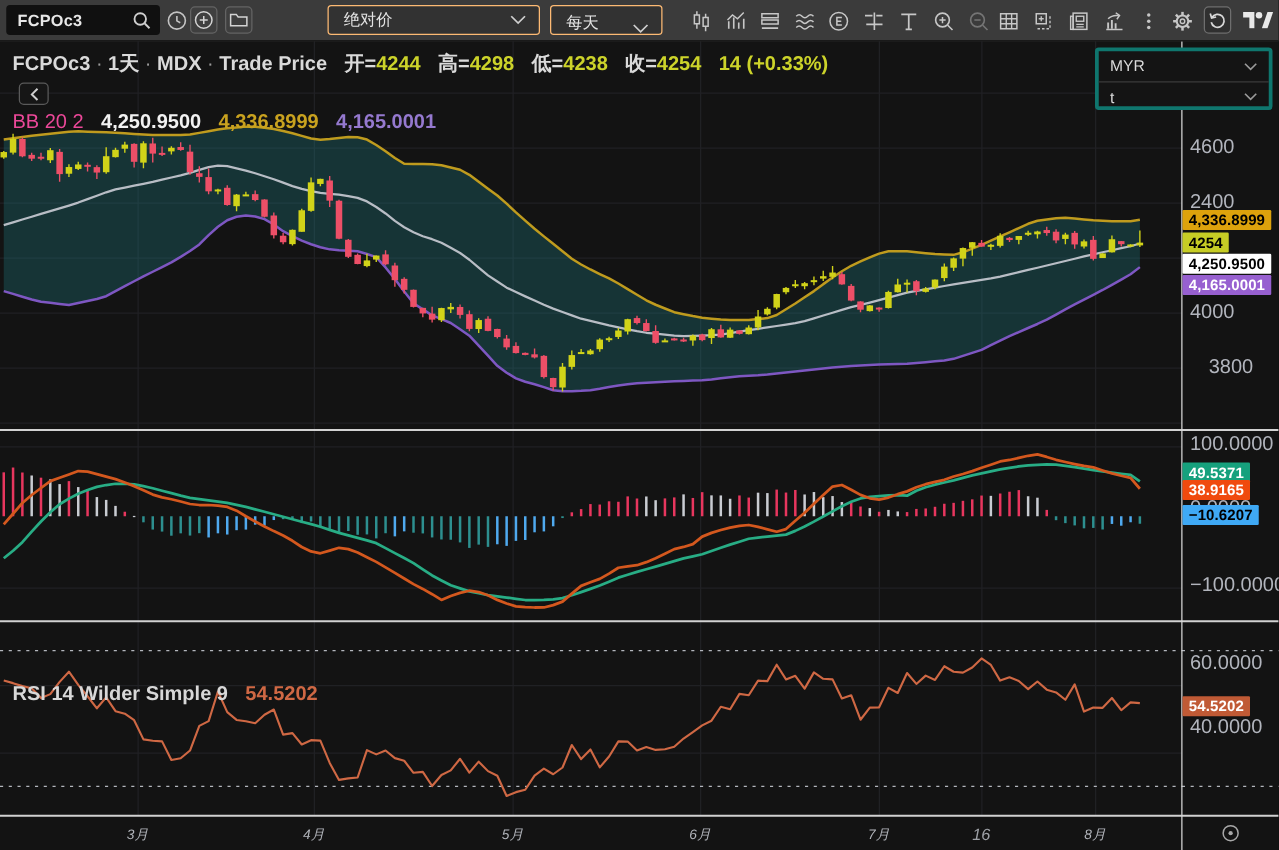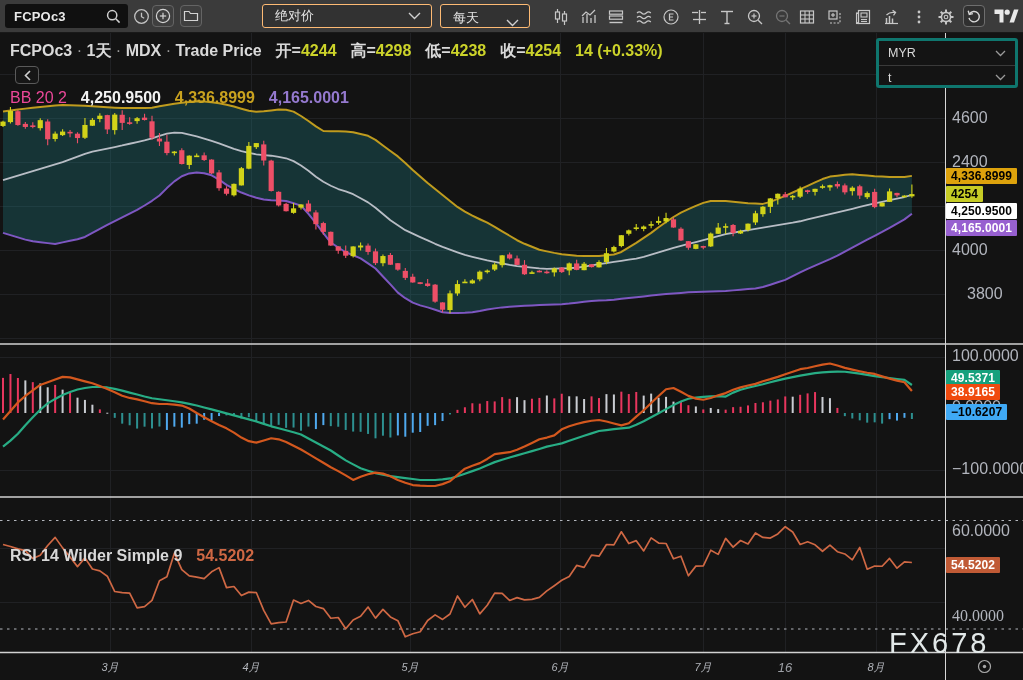--- a/index.html
+++ b/index.html
@@ -732,39 +732,38 @@
         </svg>
     </div>
     <div class="row">
       <span class="t">t</span>
       <svg width="11" height="7" viewBox="0 0 11 7">
           <polyline points="1,1 5.5,5.5 10,1" fill="none" stroke="#9a9a9a" stroke-width="1.3"></polyline>
         </svg>
     </div>
   </div>
 
-  <div id="watermark">FX678</div>
 
   <div id="ts-icon">
     <svg width="15" height="15" viewBox="0 0 15 15">
         <circle cx="7.5" cy="7.5" r="6" fill="none" stroke="#a8a8a8" stroke-width="1.2"></circle>
         <circle cx="7.5" cy="7.5" r="1.7" fill="#a8a8a8"></circle>
       </svg>
   </div>
 
   <div id="overlay">
       <div class="axlabel" style="top: 118px;">4600</div>
       <div class="axlabel" style="top: 162px;">2400</div>
       <div class="axlabel" style="top: 250px;">4000</div>
       <div class="axlabel" style="top: 294px; margin-left: 15px;">3800</div>
       <div class="axlabel" style="top: 356px;">100.0000</div>
       <div class="axlabel" style="top: 407px;">0.0000</div>
       <div class="axlabel" style="top: 469px;">−100.0000</div>
       <div class="axlabel" style="top: 531px;">60.0000</div>
-      <div class="axlabel" style="top: 616px; font-family: Liberation Serif, serif;">40.0000</div>
+      <div class="axlabel" style="top: 582px;">40.0000</div>
       <div class="tag" style="top: 176px; background: rgb(221, 162, 12); color: rgb(0, 0, 0);">4,336.8999</div>
       <div class="tag" style="top: 194px; background: rgb(198, 204, 37); color: rgb(0, 0, 0);">4254</div>
       <div class="tag" style="top: 211px; background: rgb(255, 255, 255); color: rgb(0, 0, 0);">4,250.9500</div>
       <div class="tag" style="top: 228px; background: rgb(151, 96, 208); color: rgb(255, 255, 255);">4,165.0001</div>
       <div class="tag" style="top: 378px; background: rgb(22, 161, 125); color: rgb(255, 255, 255);">49.5371</div>
       <div class="tag" style="top: 392px; background: rgb(240, 74, 14); color: rgb(255, 255, 255);">38.9165</div>
       <div class="tag" style="top: 412px; background: rgb(63, 169, 245); color: rgb(0, 0, 0);">−10.6207</div>
       <div class="tag" style="top: 565px; background: rgb(192, 90, 53); color: rgb(255, 255, 255);">54.5202</div>
       <div class="timelabel" style="left: 110px;">3月</div>
       <div class="timelabel" style="left: 251px;">4月</div>

